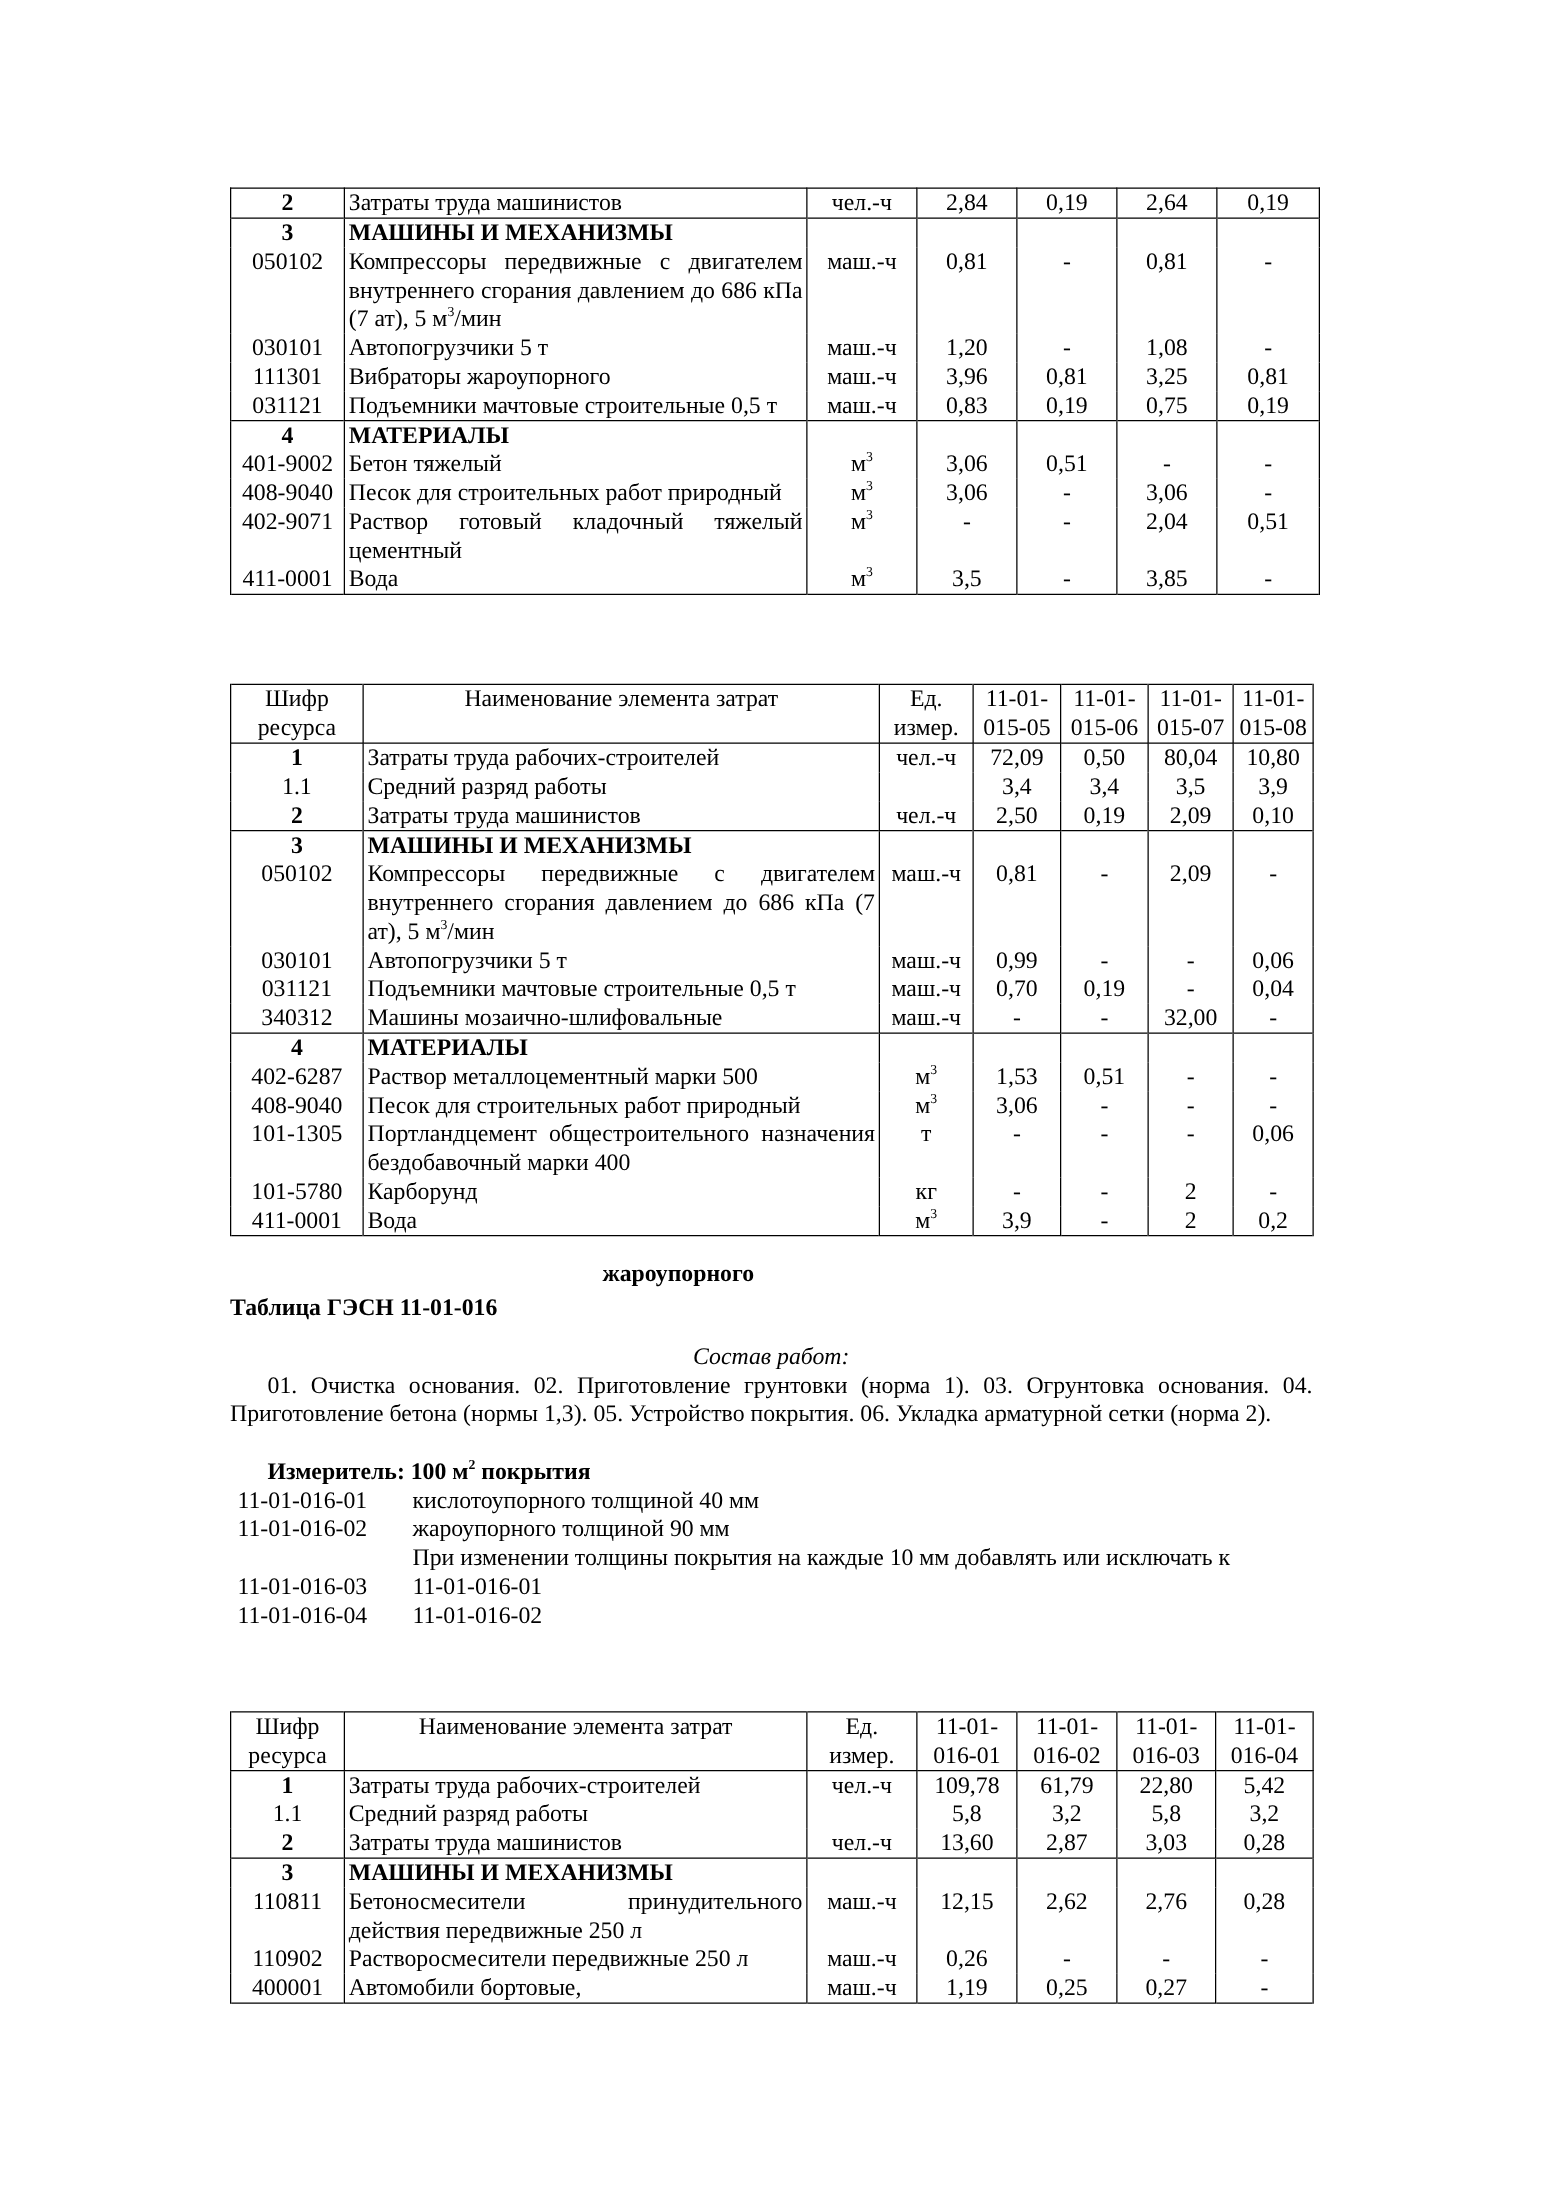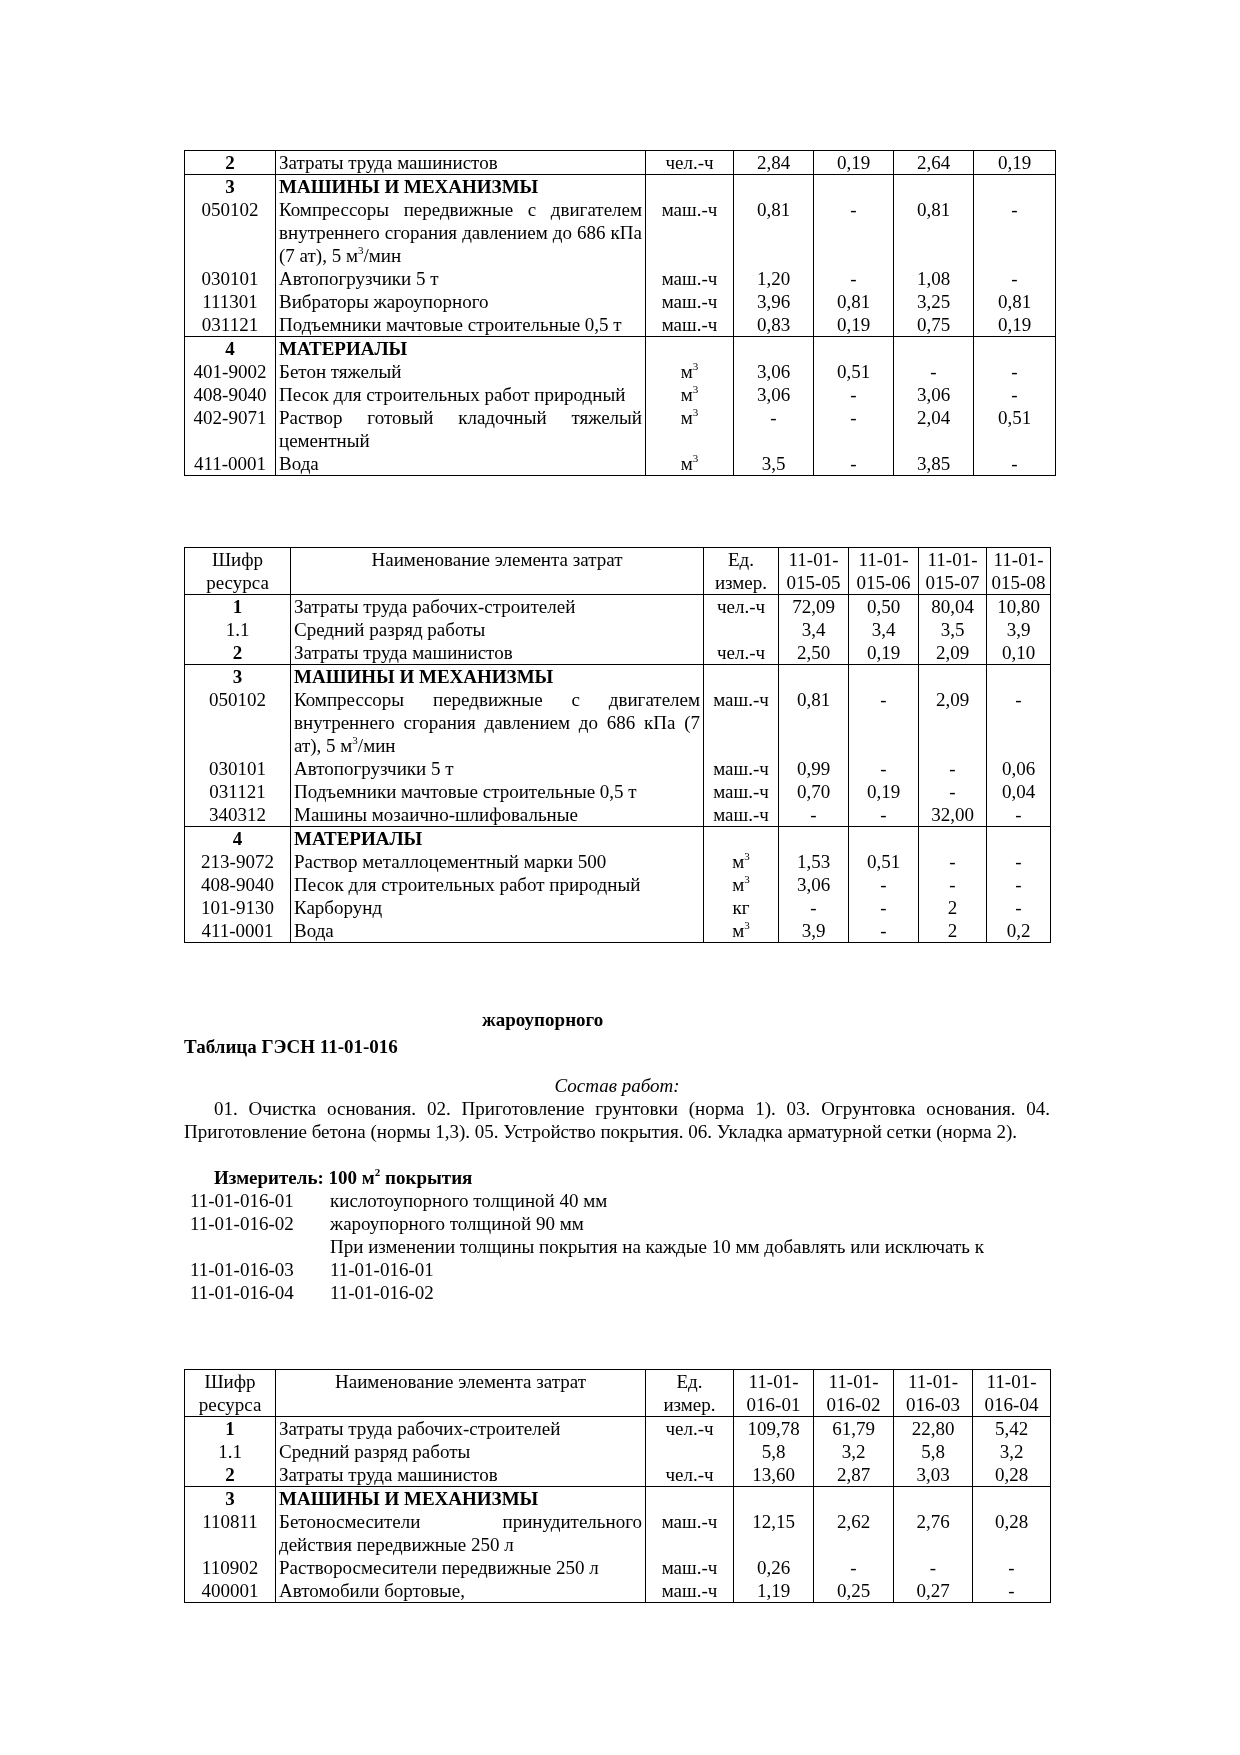--- a/index.html
+++ b/index.html
@@ -242,39 +242,48 @@
     <tr class="sec">
       <td class="code b">4</td>
       <td class="name b">МАТЕРИАЛЫ</td>
       <td></td>
         <td></td>
         <td></td>
         <td></td>
         <td></td>
     </tr>
     <tr>
-      <td class="code">213-9072</td>
+      <td class="code">402-6287</td>
       <td class="name">Раствор металлоцементный марки 500</td>
       <td class="unit">м<sup>3</sup></td>
       <td class="num">1,53</td>
       <td class="num">0,51</td>
       <td class="num">-</td>
       <td class="num">-</td>
     </tr>
     <tr>
       <td class="code">408-9040</td>
       <td class="name">Песок для строительных работ природный</td>
       <td class="unit">м<sup>3</sup></td>
       <td class="num">3,06</td>
       <td class="num">-</td>
       <td class="num">-</td>
       <td class="num">-</td>
     </tr>
     <tr>
-      <td class="code">101-9130</td>
+      <td class="code">101-1305</td>
+      <td class="name">Портландцемент общестроительного назначения бездобавочный марки 400</td>
+      <td class="unit">т</td>
+      <td class="num">-</td>
+      <td class="num">-</td>
+      <td class="num">-</td>
+      <td class="num">0,06</td>
+    </tr>
+    <tr>
+      <td class="code">101-5780</td>
       <td class="name">Карборунд</td>
       <td class="unit">кг</td>
       <td class="num">-</td>
       <td class="num">-</td>
       <td class="num">2</td>
       <td class="num">-</td>
     </tr>
     <tr>
       <td class="code">411-0001</td>
       <td class="name">Вода</td>

